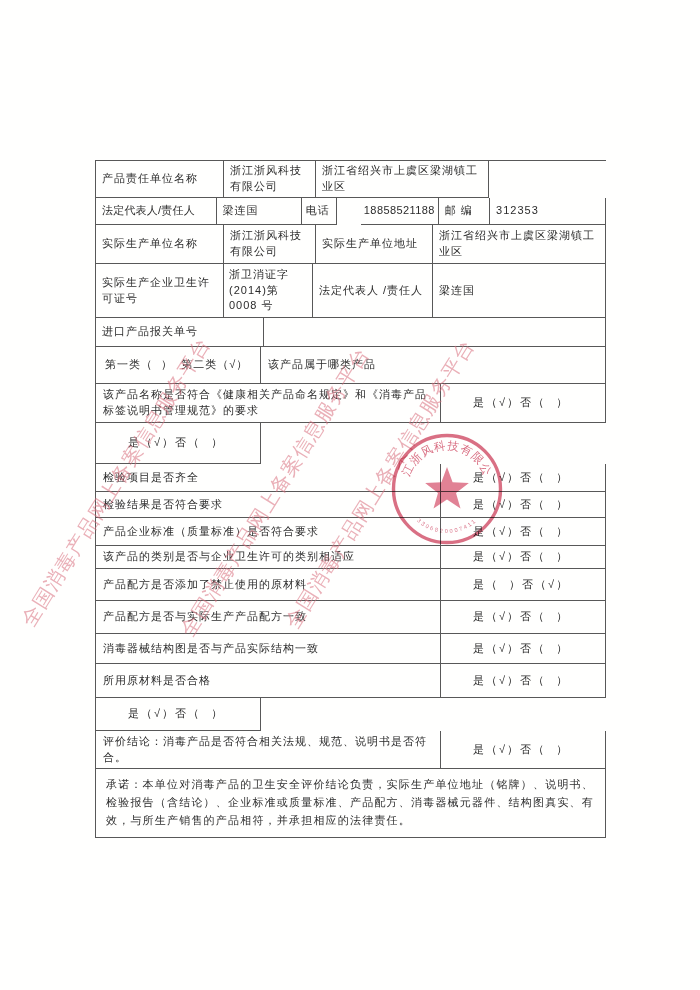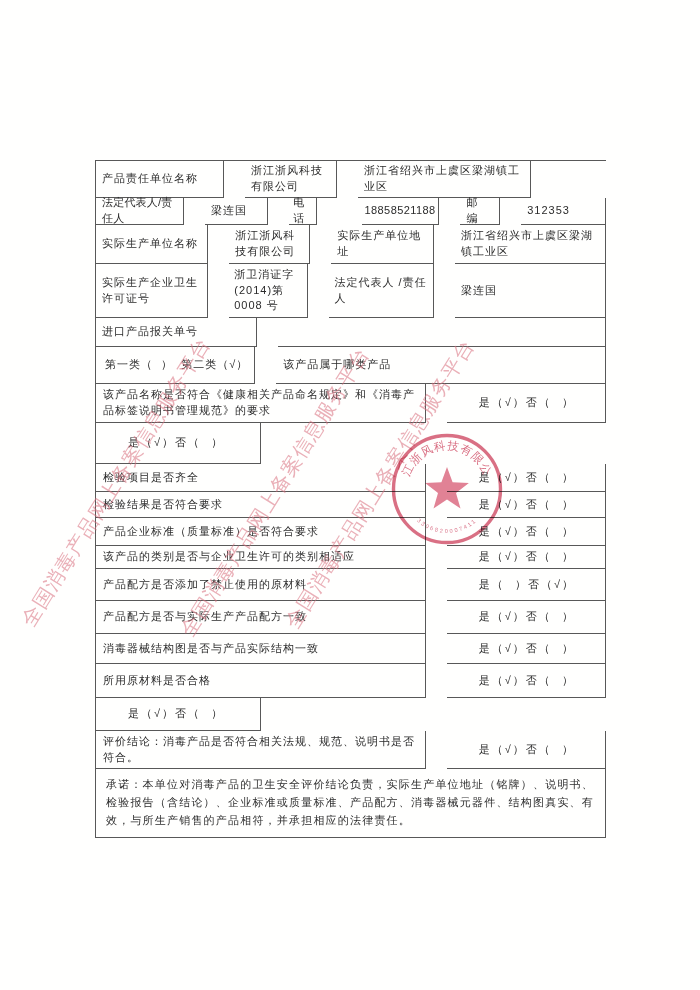--- a/index.html
+++ b/index.html
@@ -6,21 +6,21 @@
   .page {
     position:relative; width:700px; height:990px; background:#fffffe;
     font-family:"Liberation Sans","DejaVu Sans",sans-serif;
     color:#2e2e2e; overflow:hidden;
   }
   .tbl {
     position:absolute; left:95px; top:160px; width:510px;
     border-top:1px solid #585858; border-left:1px solid #585858;
     z-index:1; background:transparent;
   }
-  .row { display:flex; width:510px;gap:21px; }
+  .row { display:flex; width:510px; }
   .cell {
     box-sizing:border-box; border-right:1px solid #585858; border-bottom:1px solid #585858;
     display:flex; align-items:center; padding:2px 6px;
     font-size:11px; letter-spacing:1px; line-height:1.45;
   }
   .lbl { color:#2b2b2b; }
   .val { color:#2b2b2b; }
   .q-label { padding-left:7px; }
   .q-answer { white-space:pre; padding-left:32px; letter-spacing:2px; }
   .q-answer.cls { padding-left:9px; letter-spacing:1px; }

